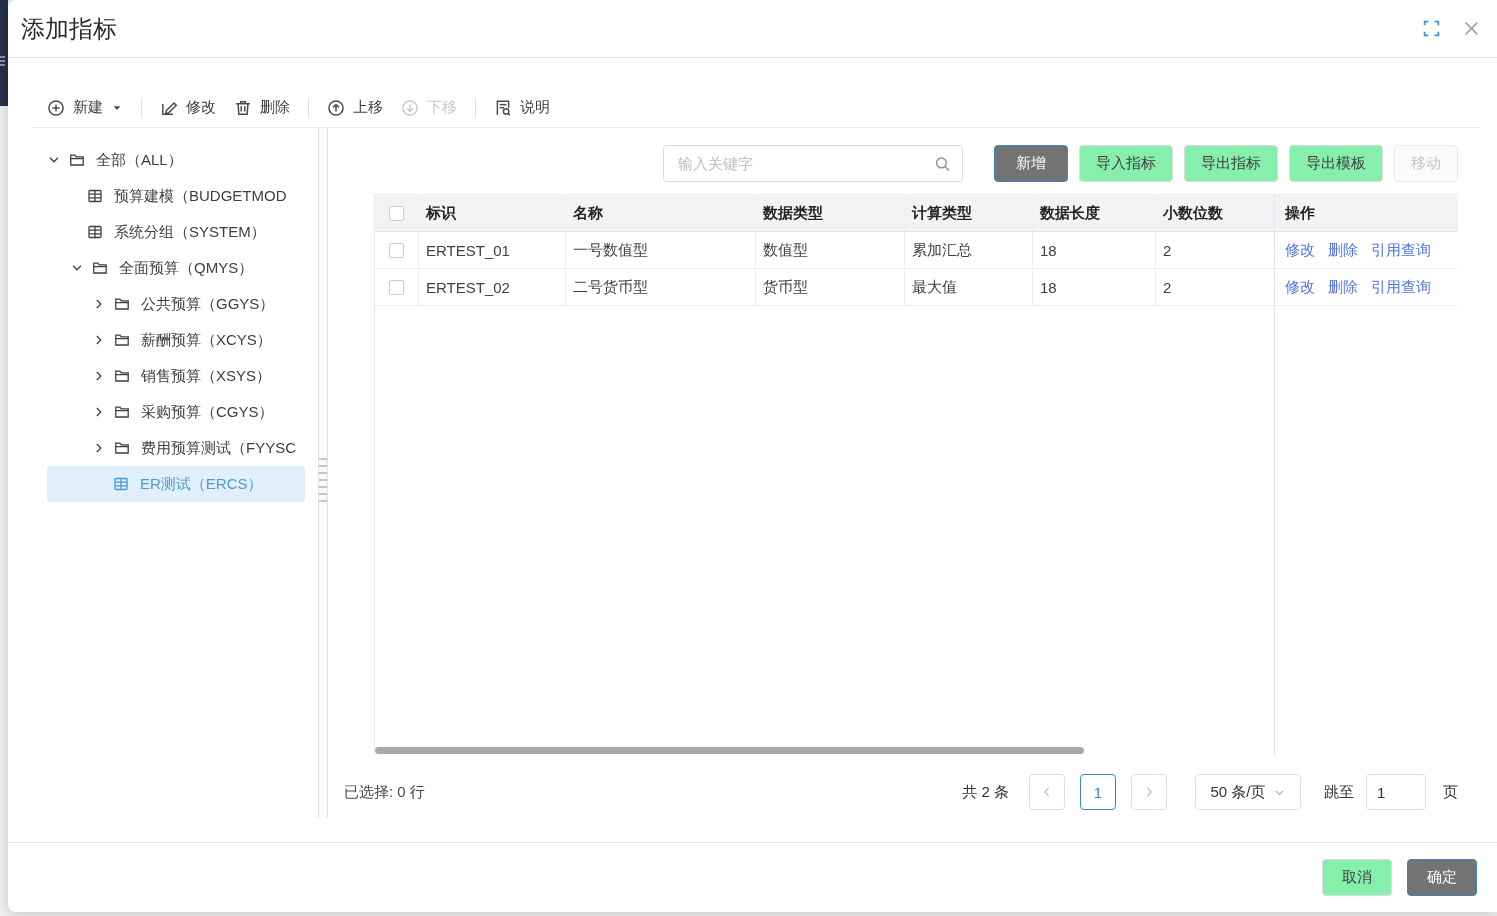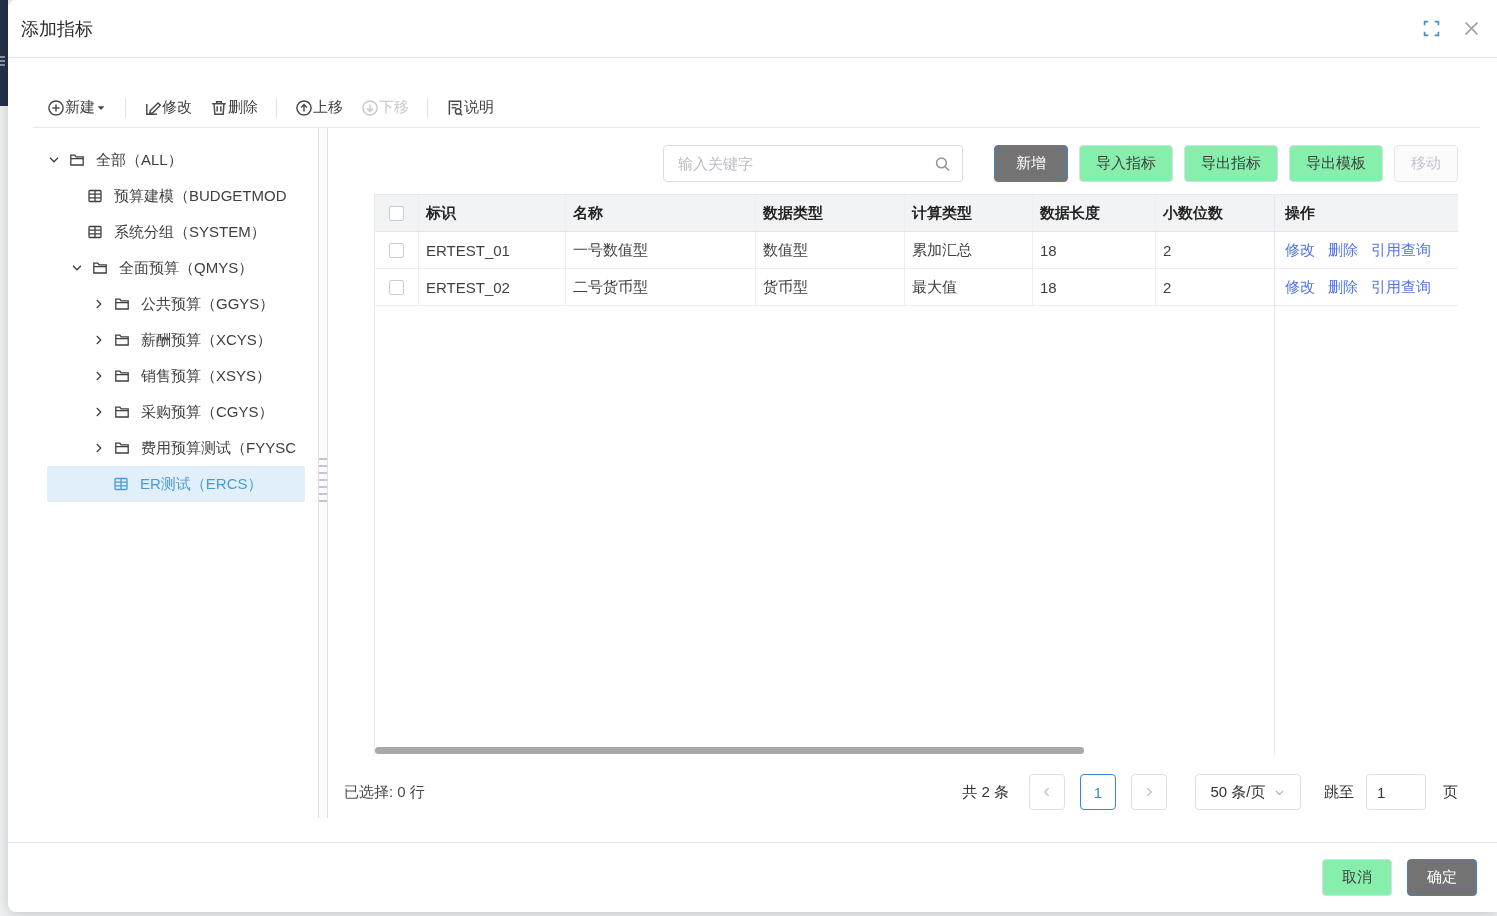--- a/index.html
+++ b/index.html
@@ -12,27 +12,27 @@
   .edge-strip { position:absolute; left:0; top:0; width:8px; height:106px; background:#25304a; }
   .edge-strip i { display:block; width:5px; height:2px; background:#8a93a8; margin:2px 0 0 0; }
   .edge-strip i:first-child { margin-top:56px; }
   .modal {
     position:absolute; left:8px; top:0; width:1489px; height:912px; background:#fff;
     border-radius:8px 0 0 8px; box-shadow:0 2px 14px rgba(0,0,0,.18);
     display:flex; flex-direction:column;
   }
   
   .titlebar { flex:none; height:58px; display:flex; align-items:center; padding:0 17px 0 13px; border-bottom:1px solid #e8e8e8; }
-  .title { font-size:18px; color:#2b2b2b; }
+  .title { font-size:24px; color:#2b2b2b; }
   .titlebar-icons { margin-left:auto; display:flex; align-items:center; gap:22px; }
   .icon-btn { width:18px; height:18px; display:flex; align-items:center; justify-content:center; cursor:pointer; }
   
   .toolbar { flex:none; margin:30px 17px 0 25px; height:40px; display:flex; align-items:center; padding-left:14px; border-bottom:1px solid #e9e9e9; }
   .tb-group { display:flex; align-items:center; gap:18px; }
-  .tb-item { display:flex; align-items:center; cursor:pointer; color:#3f3f3f; }
+  .tb-item { display:flex; align-items:center; gap:8px; cursor:pointer; color:#3f3f3f; }
   .tb-item.disabled { color:#c5c8ce; cursor:default; }
   .tb-item.disabled svg * { stroke:#c5c8ce !important; fill:none; }
   .tb-divider { width:1px; height:20px; background:#e2e2e2; margin:0 18px; }
   
   .panes { flex:1; min-height:0; display:flex; margin:0 39px 0 25px; }
   .tree-pane { flex:none; width:285px; padding-top:14px; overflow:hidden; }
   .tree-item { height:36px; margin:0 13px 0 14px; display:flex; align-items:center; white-space:nowrap; overflow:hidden; cursor:pointer; border-radius:2px; color:#3f3f3f; }
   .tree-item.selected { background:#e1effb; color:#4a9ad5; }
   .tw { flex:none; width:22px; display:flex; align-items:center; }
   .ti { flex:none; width:21px; display:flex; align-items:center; }

